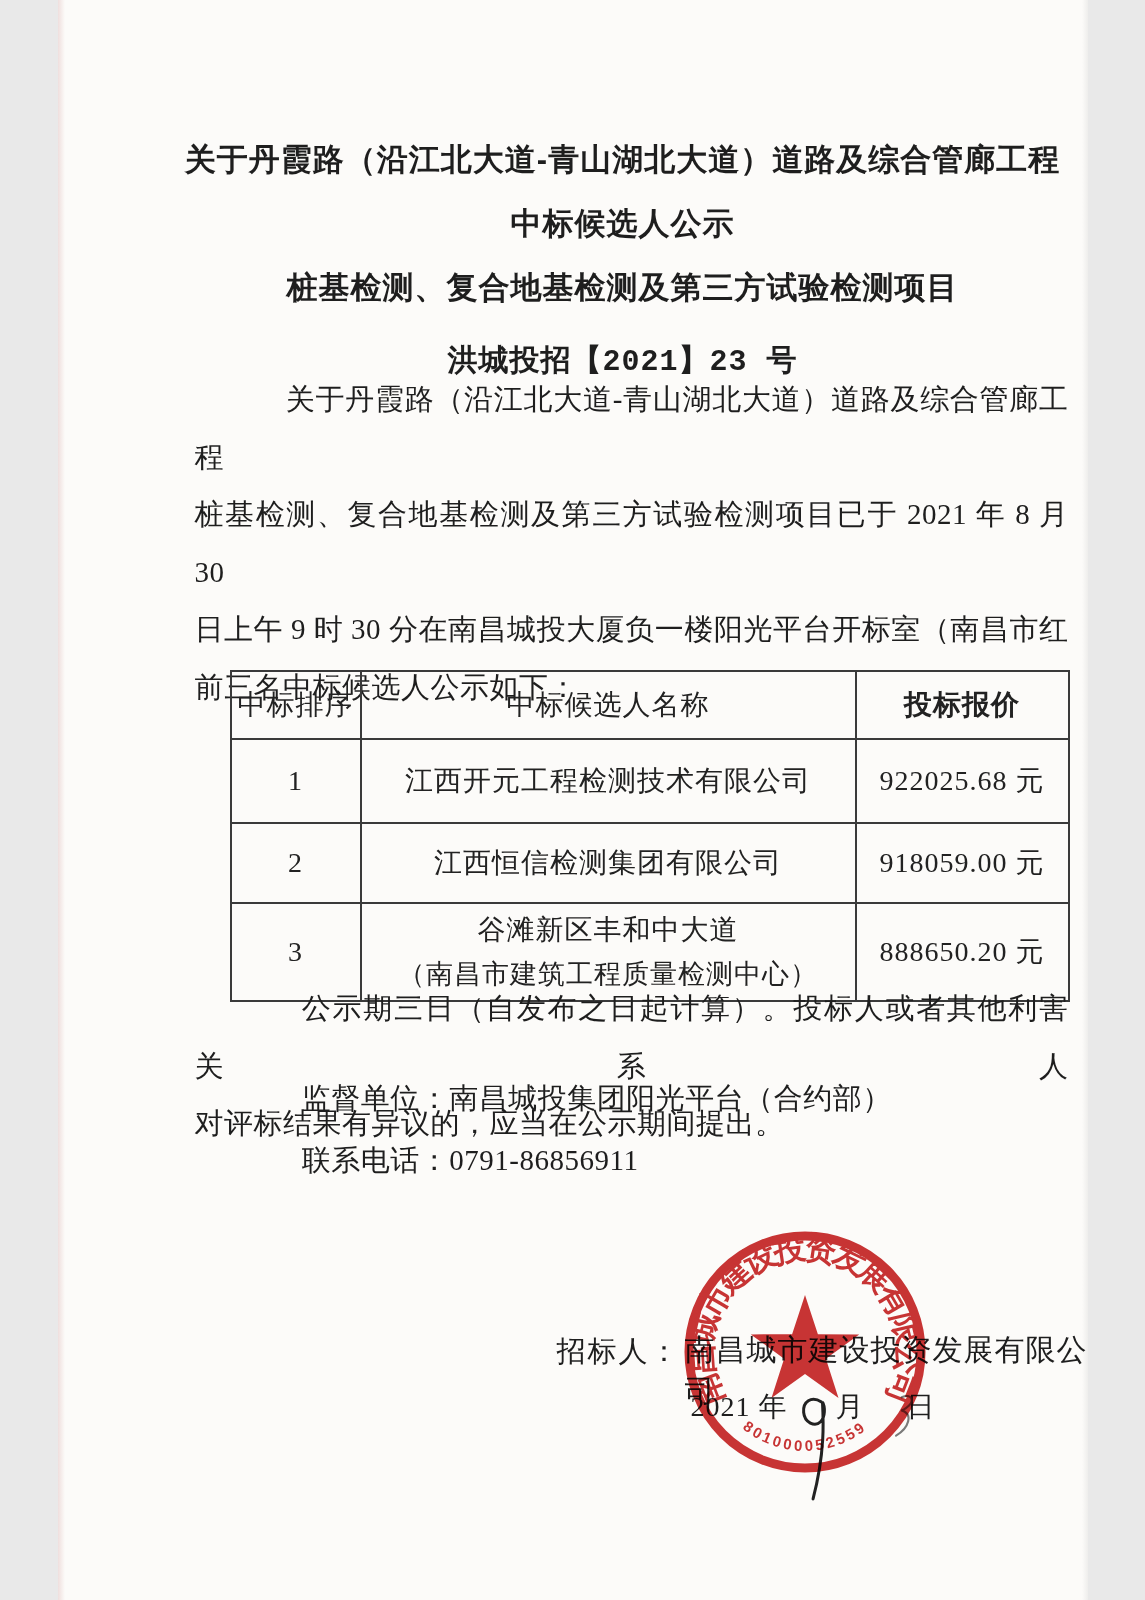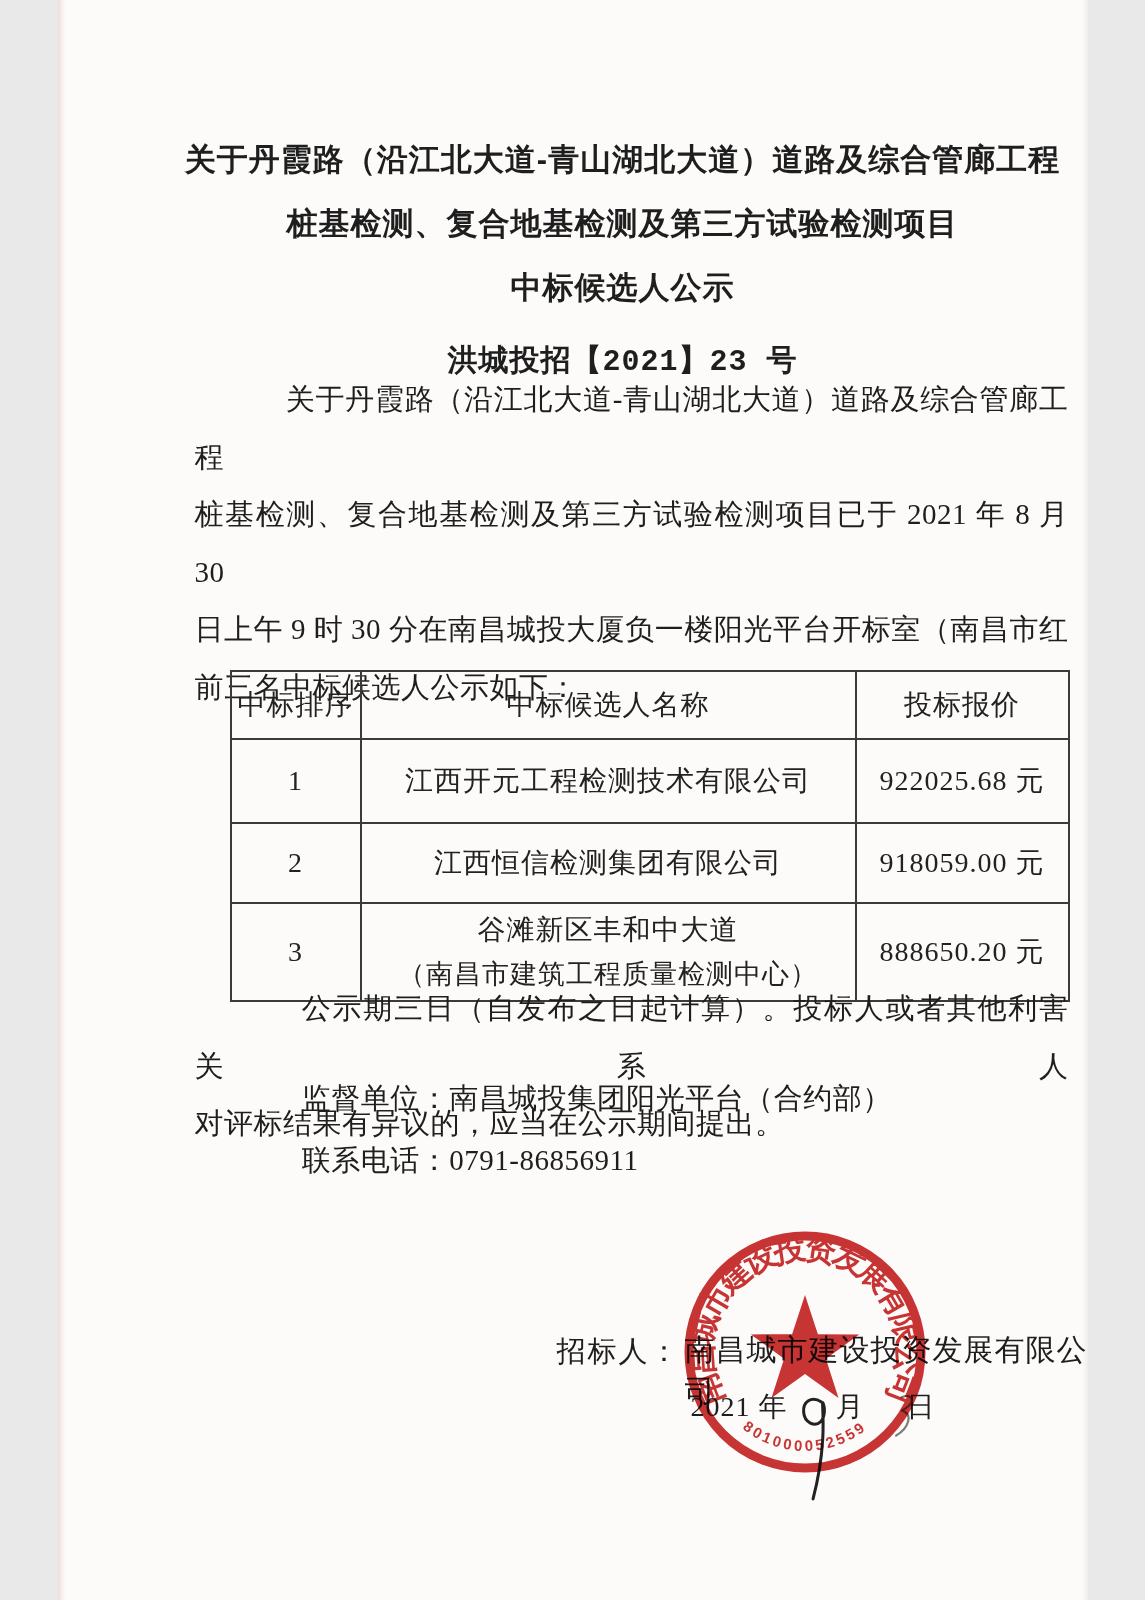--- a/index.html
+++ b/index.html
@@ -45,21 +45,21 @@
     font-size:28px;color:#222;
   }
   .bid-table td{
     border:2.5px solid #3a3a3a;
     text-align:center;vertical-align:middle;
     padding:4px 4px;
     letter-spacing:1px;
   }
   .col-rank{width:120px;}
   .col-name{width:485px;}
-  .col-price{width:203px;}
+  .col-price{width:203px;font-weight:bold;}
   .h-row td{height:58px;}
   .r1 td{height:74px;}
   .r2 td{height:70px;}
   .r3 td{height:86px;}
   .name2{font-size:27px;line-height:44px;}
   .name1{line-height:44px;}
   .single-line{
     position:absolute;left:137px;width:900px;
     font-size:29px;line-height:29px;
     letter-spacing:.5px;
@@ -80,22 +80,22 @@
   .pen-mark{position:absolute;left:1078px;top:1100px;width:44px;height:42px;}
   .seal text{font-family:"Liberation Sans", sans-serif;}
 </style>
 </head>
 <body>
 
 <div class="page">
 
   <div class="title-block">
     <div>关于丹霞路（沿江北大道-青山湖北大道）道路及综合管廊工程</div>
+    <div>中标候选人公示</div>
     <div>桩基检测、复合地基检测及第三方试验检测项目</div>
-    <div>中标候选人公示</div>
   </div>
   <div class="doc-number">洪城投招【2021】23 号</div>
 
   <div class="para" style="top:371px;">
     <div class="jline ind1">关于丹霞路（沿江北大道-青山湖北大道）道路及综合管廊工程</div>
     <div class="jline">桩基检测、复合地基检测及第三方试验检测项目已于 2021 年 8 月 30</div>
     <div class="jline">日上午 9 时 30 分在南昌城投大厦负一楼阳光平台开标室（南昌市红</div>
     <div class="lastline">前三名中标候选人公示如下：</div>
   </div>
 

